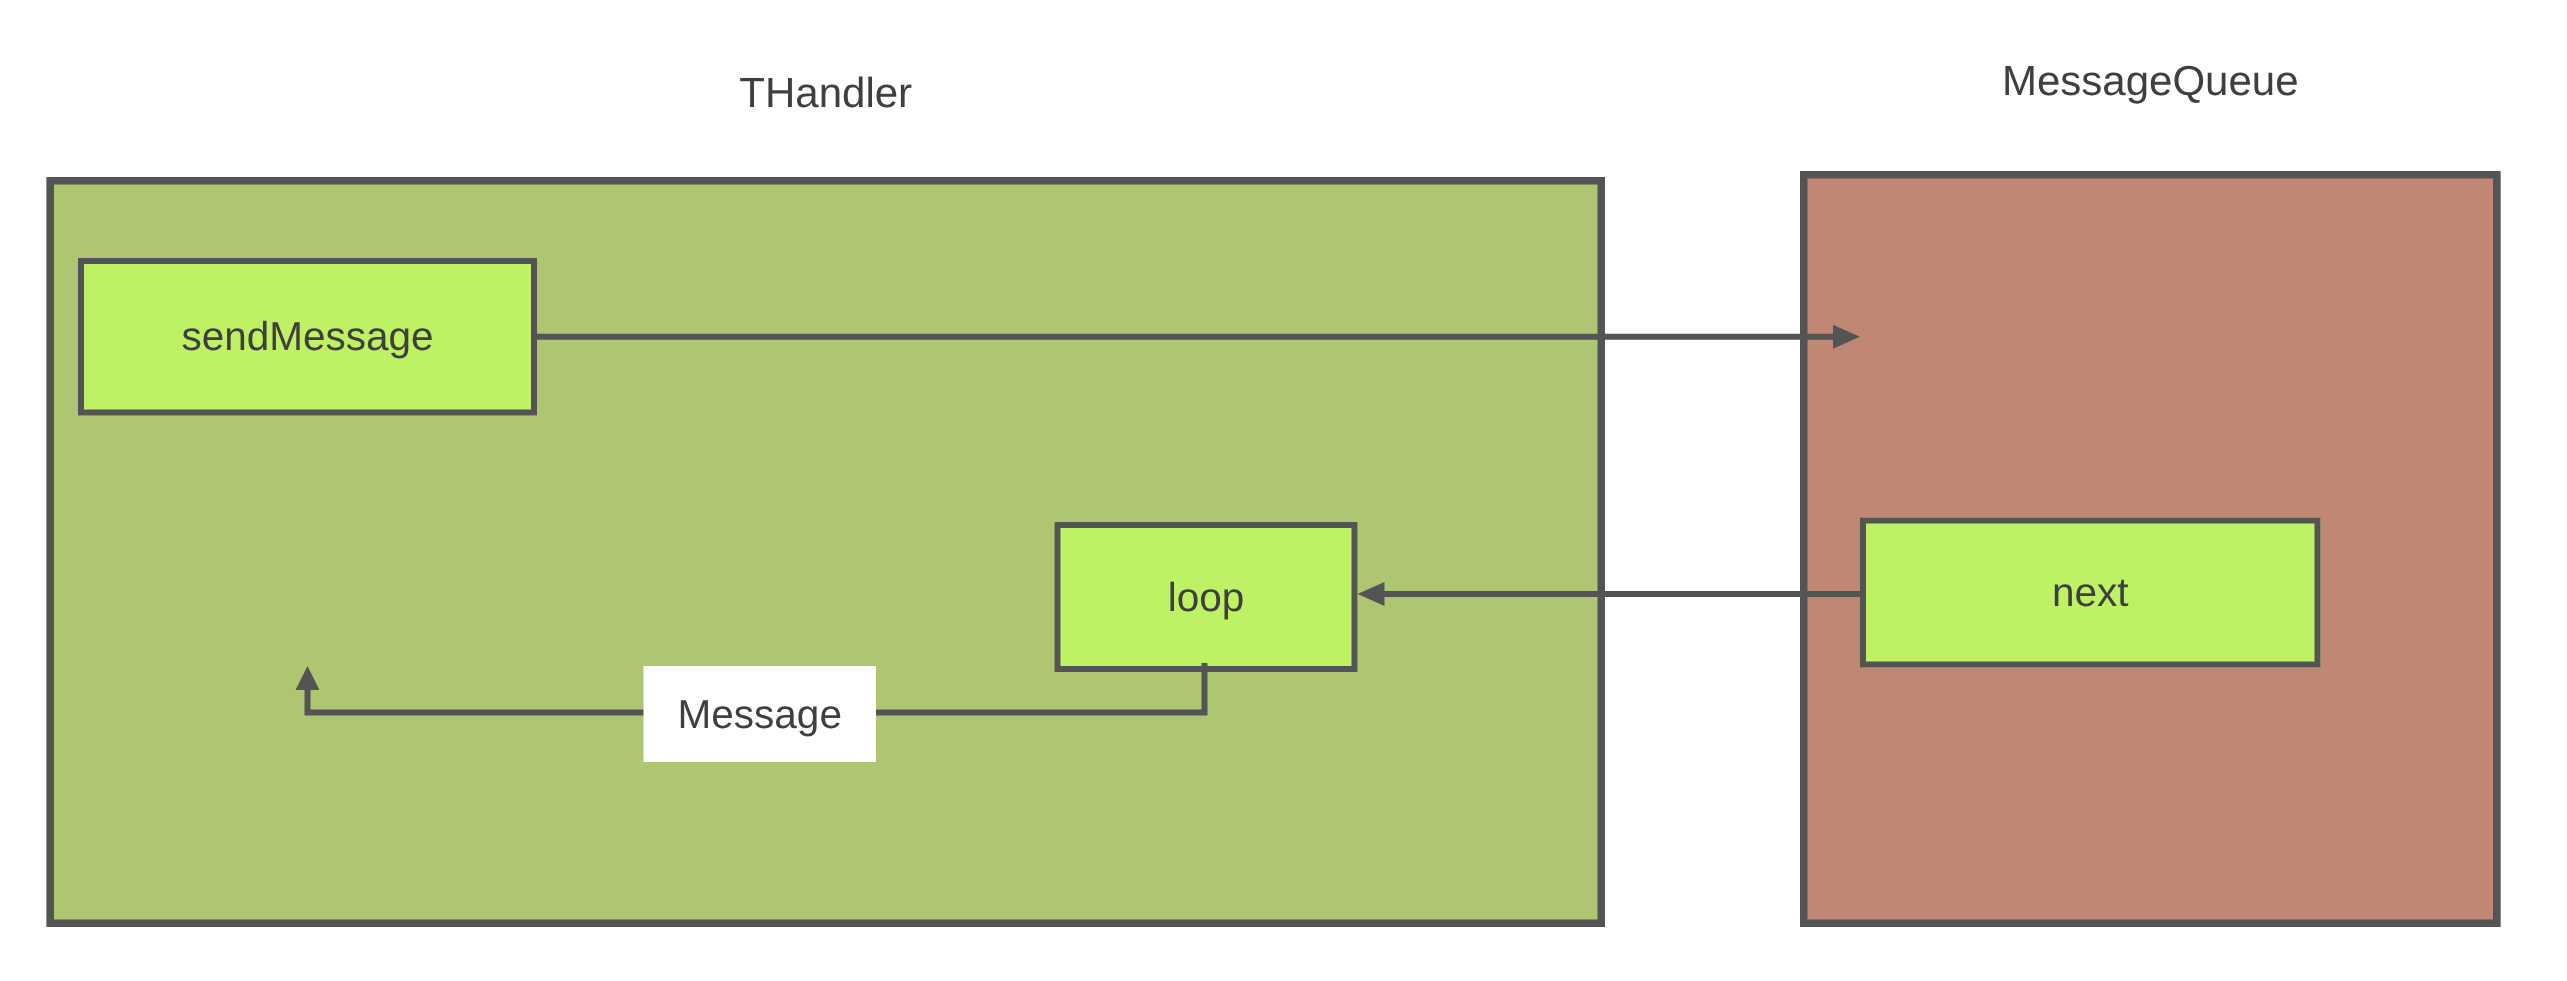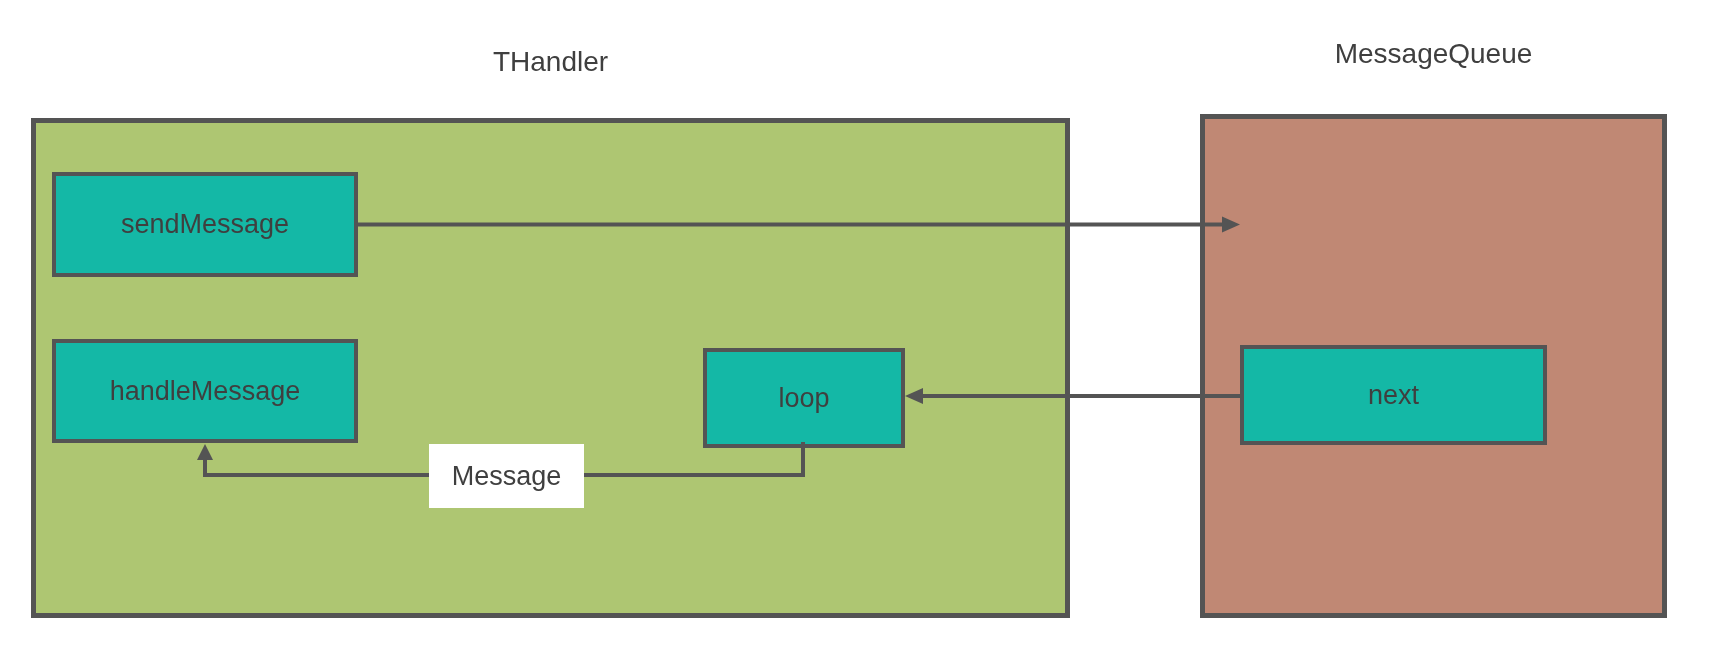--- a/index.html
+++ b/index.html
@@ -25,21 +25,21 @@
   .container {
     position: absolute;
     border: 5px solid #545454;
     box-sizing: border-box;
     z-index: 1;
   }
   .container.green { background: #aec672; }
   .container.brown { background: #c08874; }
   .node {
     position: absolute;
-    background: #14b8a6;
+    background: #bef264;
     border: 4px solid #545454;
     box-sizing: border-box;
     display: flex;
     align-items: center;
     justify-content: center;
     font-size: 27px;
     color: #3f3f3f;
     z-index: 2;
   }
   #edge-layer {
@@ -78,21 +78,20 @@
 
 <div id="canvas">
 
   <div id="title-messagequeue" class="container-title">MessageQueue</div>
   <div id="title-thandler" class="container-title">THandler</div>
 
   <div id="container-thandler" class="container green"></div>
   <div id="container-messagequeue" class="container brown"></div>
 
   <div id="node-sendmessage" class="node">sendMessage</div>
-  <div id="node-handlemessage" class="node">handleMessage</div>
   <div id="node-loop" class="node">loop</div>
   <div id="node-next" class="node">next</div>
 
   <svg id="edge-layer" viewBox="0 0 1711 654" xmlns="http://www.w3.org/2000/svg">
 
     <g stroke="#545454" fill="#545454">
       <line x1="358" y1="224.5" x2="1223" y2="224.5" stroke-width="4"></line>
       <polygon points="1240,224.5 1222,216.5 1222,232.5" stroke="none"></polygon>
     </g>
 

